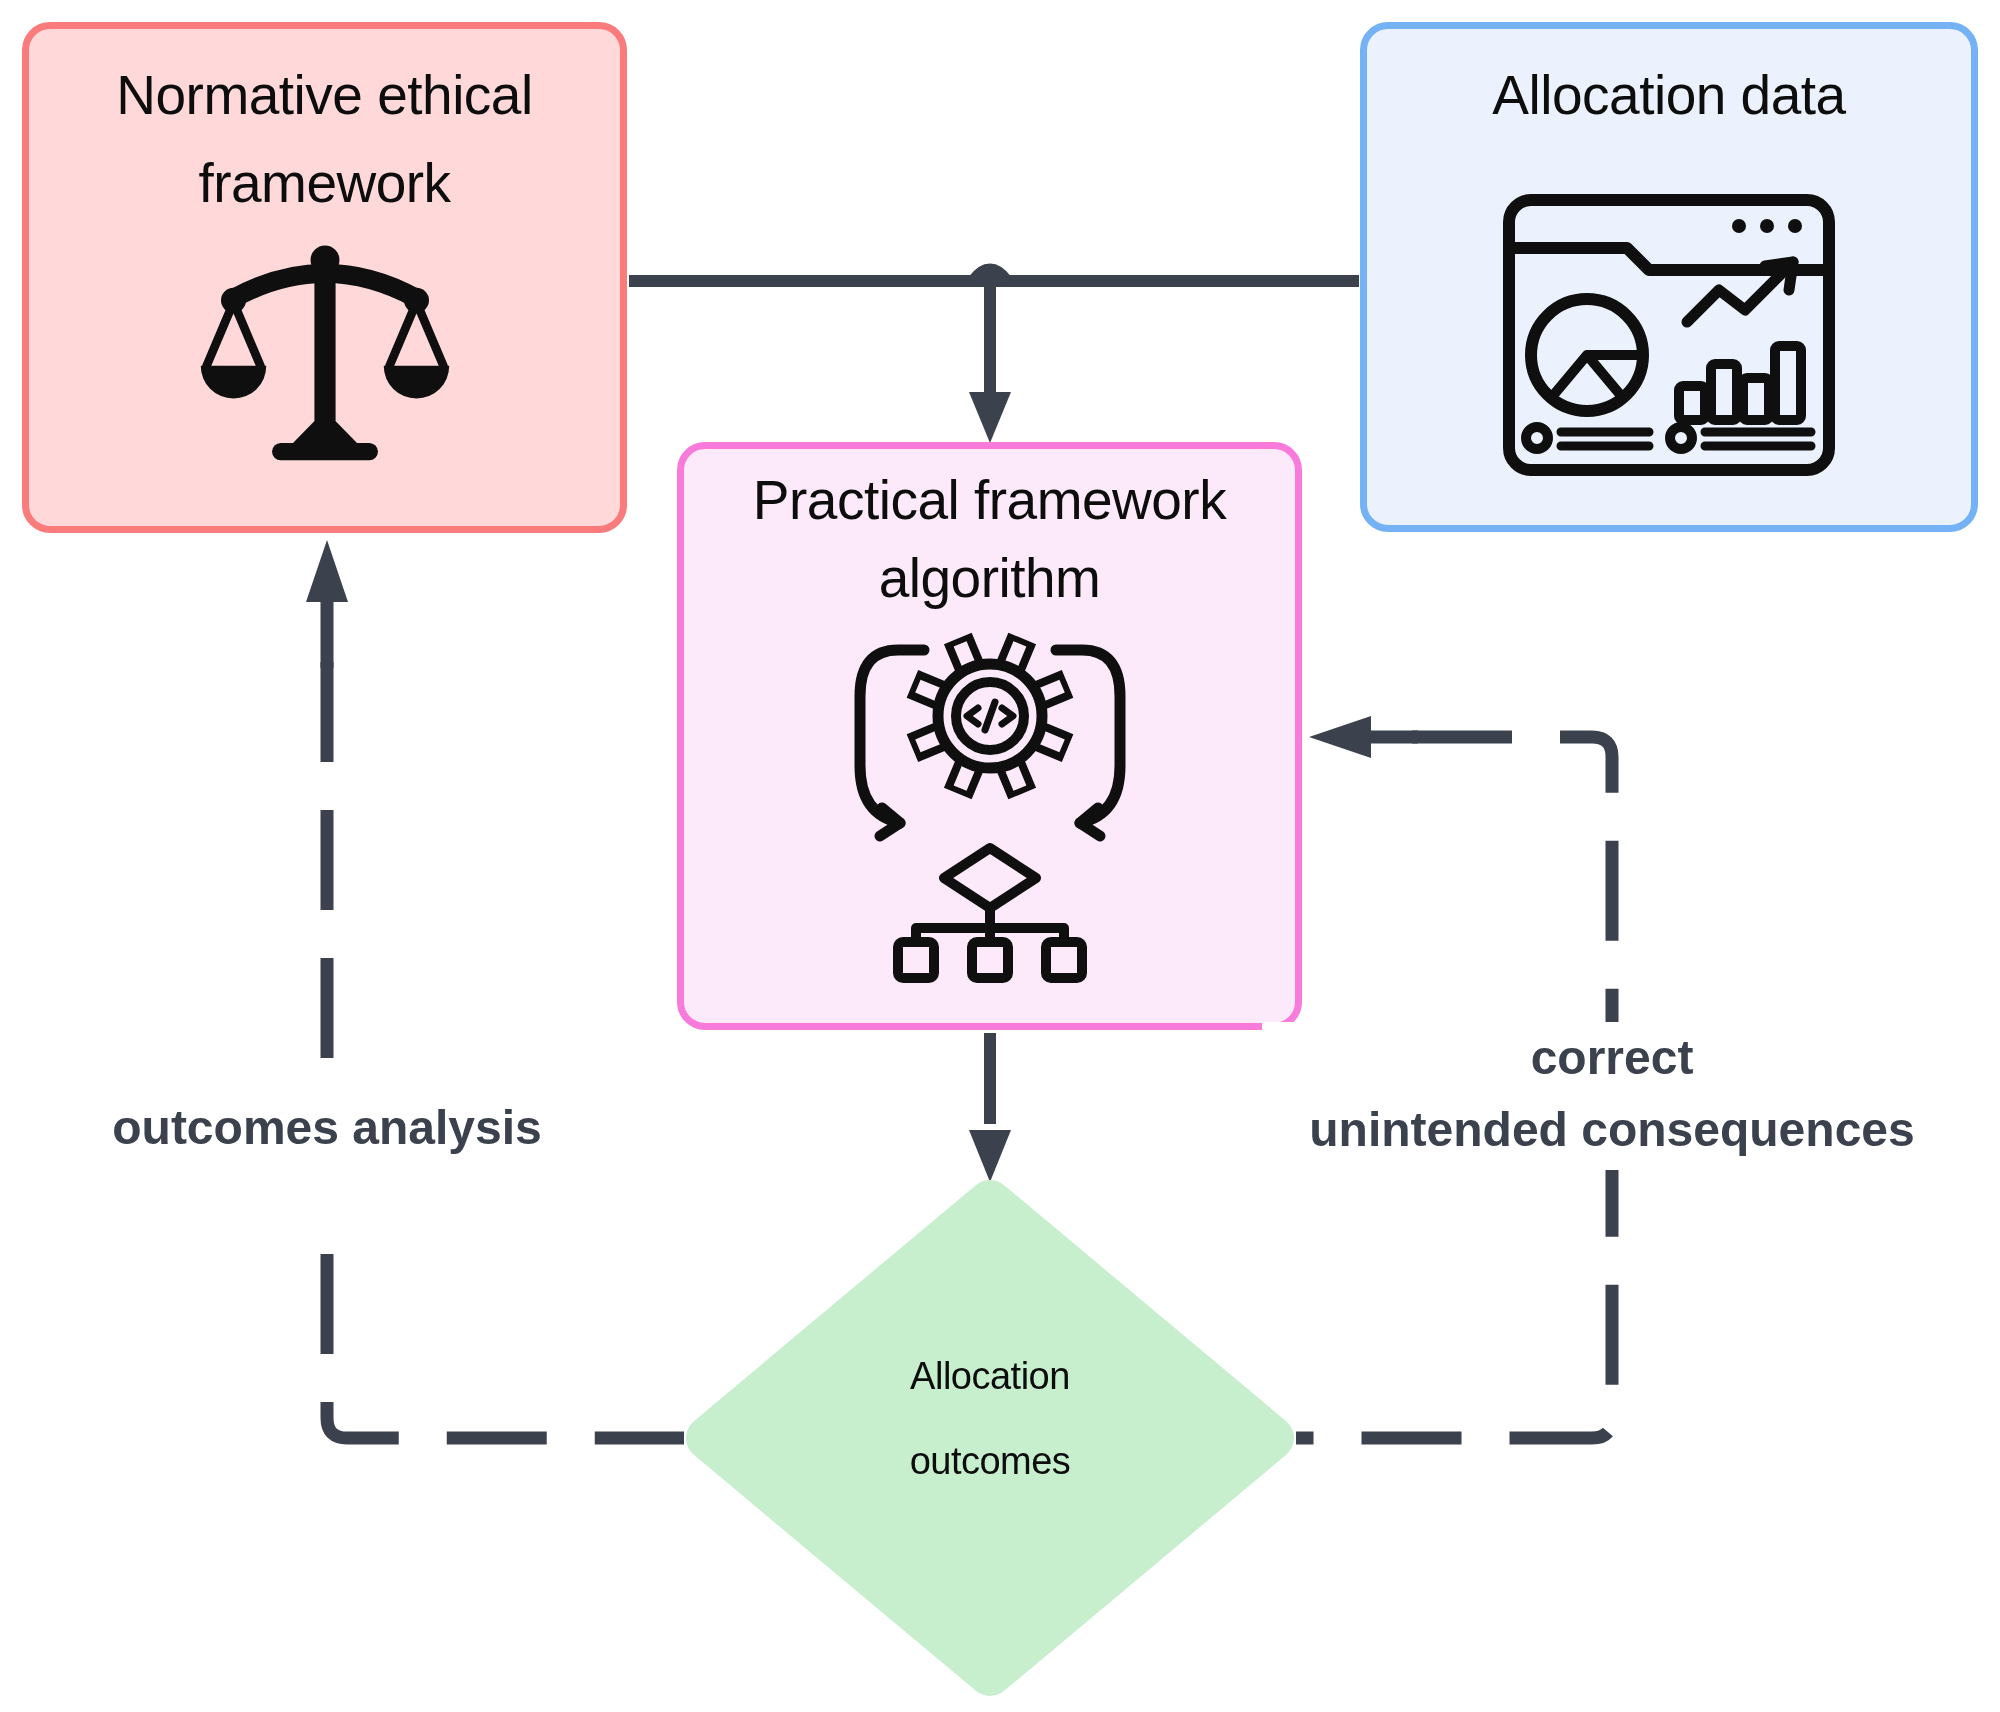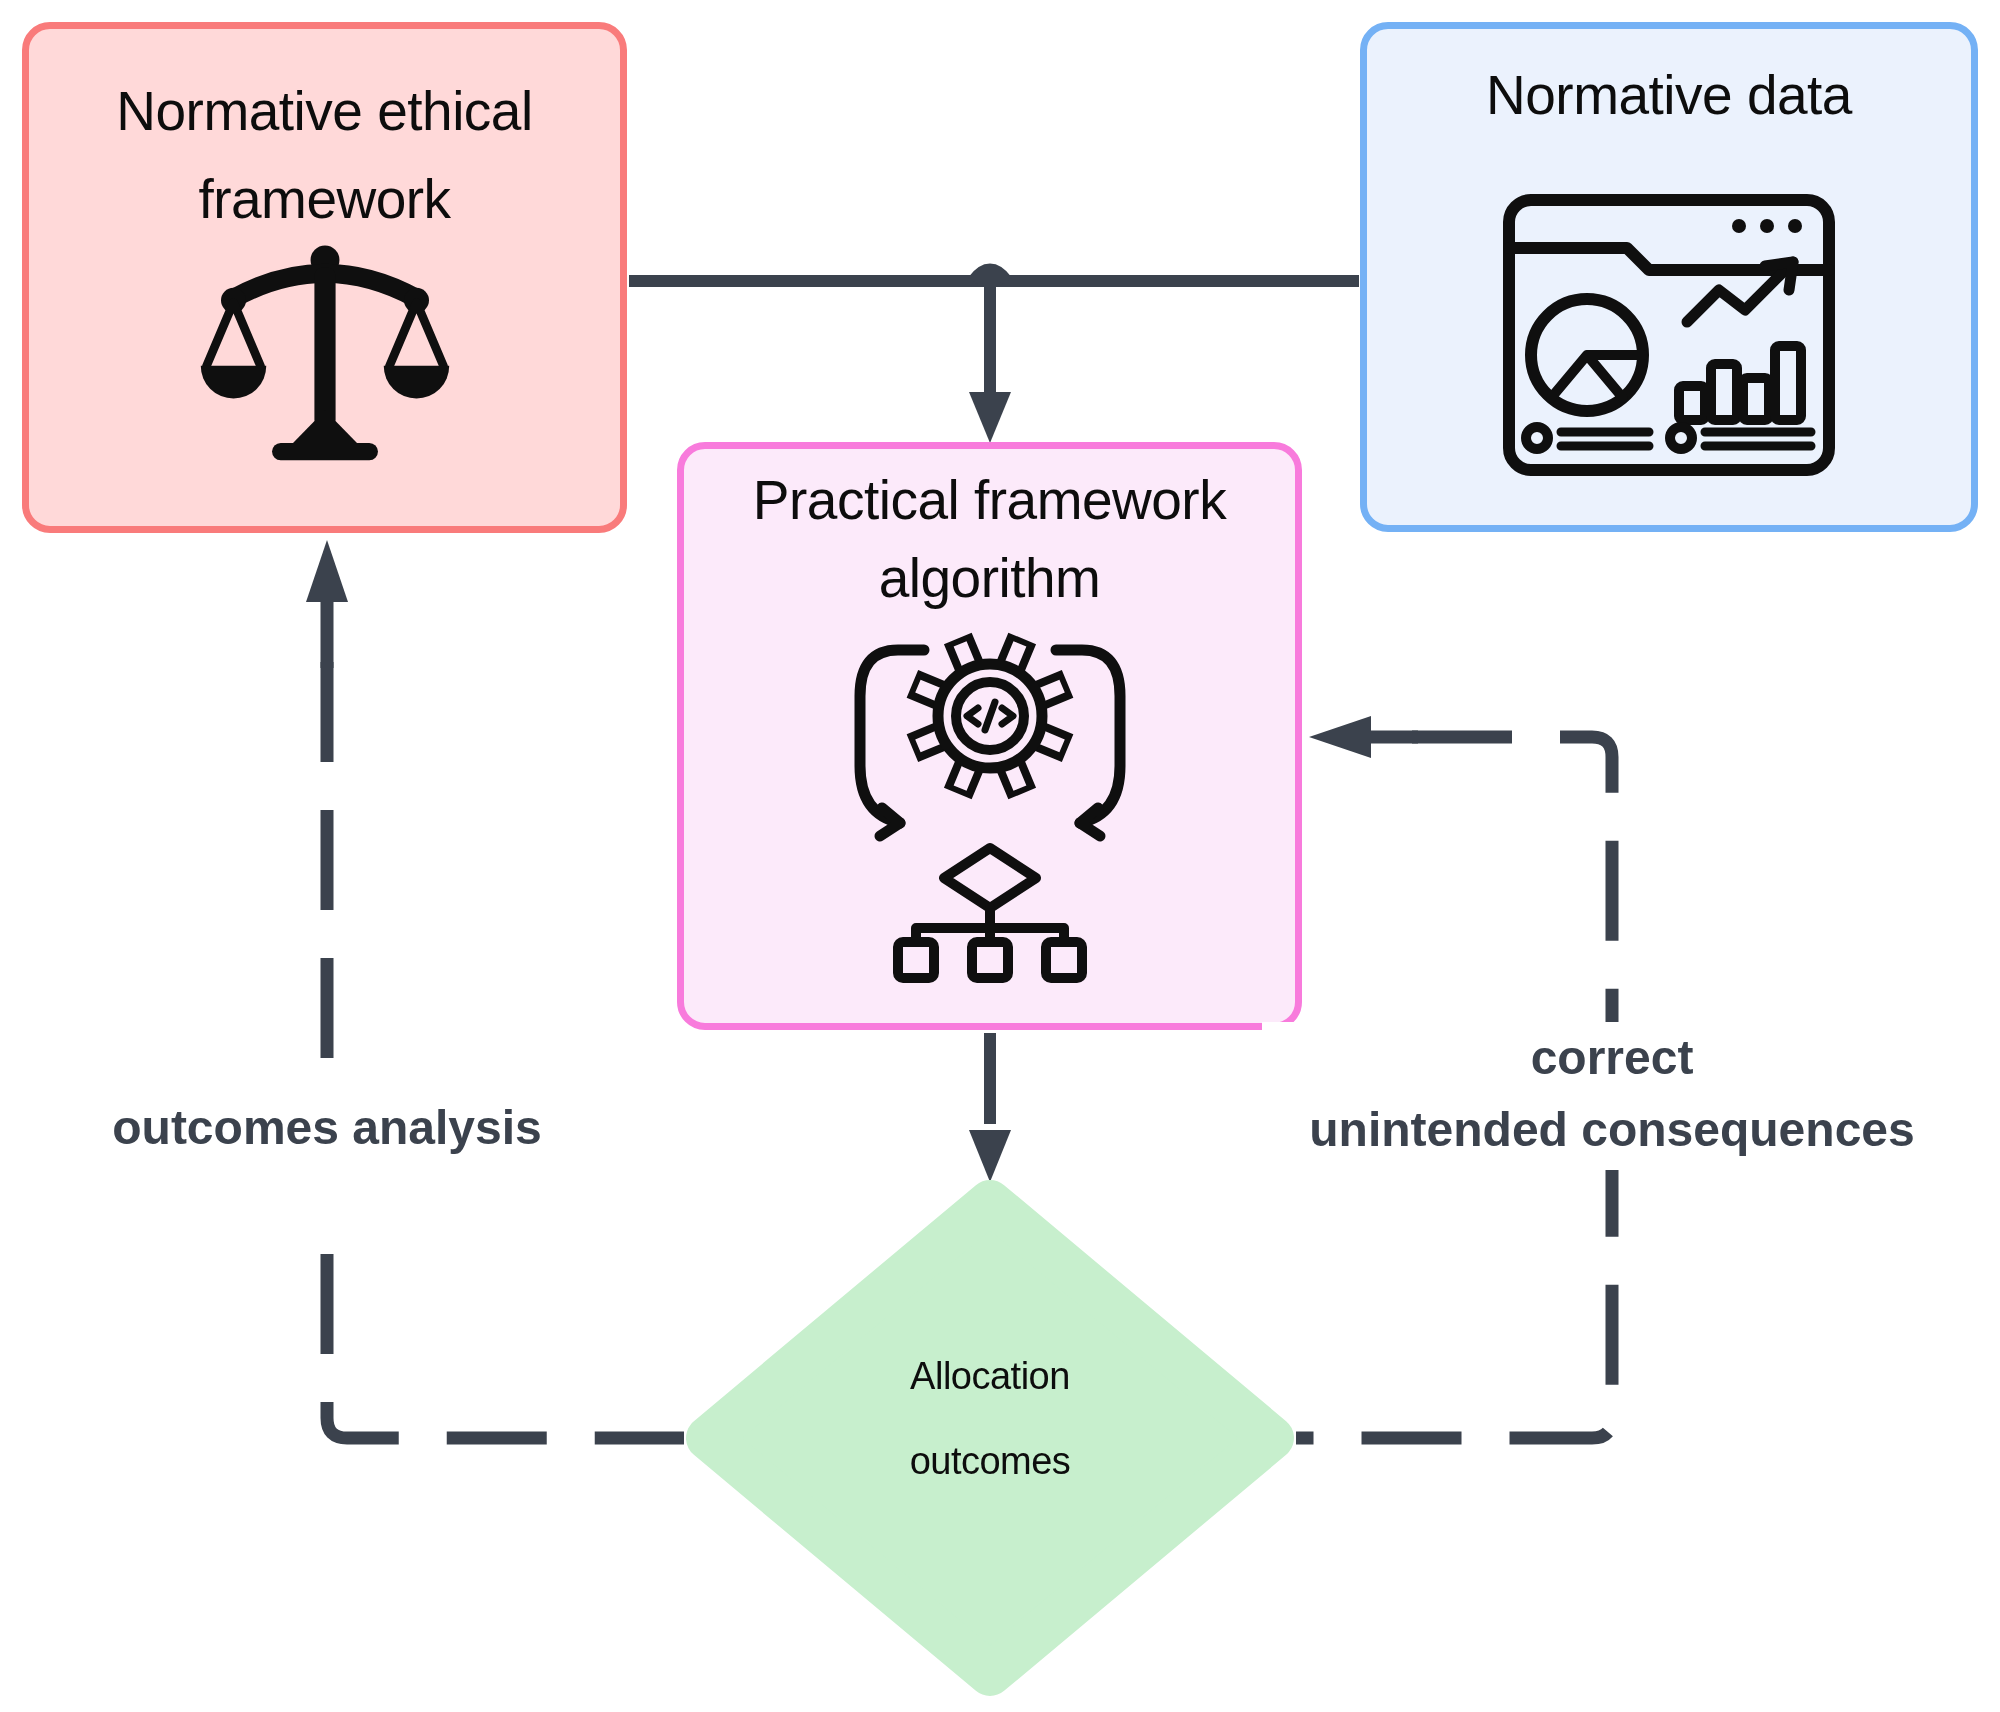--- a/index.html
+++ b/index.html
@@ -8,21 +8,21 @@
     font-family:"Liberation Sans",sans-serif;overflow:hidden;
   }
   svg.connectors{position:absolute;left:0;top:0;z-index:1;}
   .conn{stroke:var(--connector);fill:none;}
   .conn-fill{fill:var(--connector);stroke:none;}
   .dash{stroke-dasharray:100 48;}
 
   .node{position:absolute;box-sizing:border-box;border-radius:28px;text-align:center;z-index:2;}
   .node .title{display:block;font-size:55px;color:var(--title-color);letter-spacing:-0.5px;}
   .node-red{left:22px;top:22px;width:605px;height:511px;background:var(--red-fill);
-            border:7px solid var(--red-border);padding-top:38px;line-height:88px;}
+            border:7px solid var(--red-border);padding-top:22px;line-height:88px;}
   .node-blue{left:1360px;top:22px;width:618px;height:510px;background:var(--blue-fill);
             border:7px solid var(--blue-border);padding-top:22px;line-height:88px;}
   .node-pink{left:677px;top:442px;width:625px;height:588px;background:var(--pink-fill);
             border:7px solid var(--pink-border);padding-top:12px;line-height:78px;}
   .icon-wrap{position:absolute;left:50%;transform:translateX(-50%);}
   .icon-scale{top:208px;}
   .icon-dash{top:161px;}
   .icon-algo{top:167px;}
 
   .diamond-svg{position:absolute;left:662px;top:1162px;z-index:2;}
@@ -79,21 +79,21 @@
         <path class="ic" stroke-width="9" d="M 30 66 L 2 132 M 30 66 L 58 132 M 220 66 L 192 132 M 220 66 L 248 132"></path>
         <path class="ic-fill" d="M -4 132 A 34 34 0 0 0 64 132 Z"></path>
         <path class="ic-fill" d="M 186 132 A 34 34 0 0 0 254 132 Z"></path>
         <path class="ic-fill" d="M 125 178 L 90 214 H 160 Z"></path>
         <rect class="ic-fill" x="70" y="212" width="110" height="18" rx="9"></rect>
       </svg>
     </div>
   </div>
 
   <div class="node node-blue">
-    <span class="title">Normative data</span>
+    <span class="title">Allocation data</span>
     <div class="icon-wrap icon-dash">
       <svg width="340" height="290" viewBox="0 0 340 290">
         <rect class="ic" stroke-width="12" x="10" y="10" width="320" height="270" rx="22"></rect>
         <circle class="ic-fill" cx="240" cy="36" r="7"></circle>
         <circle class="ic-fill" cx="268" cy="36" r="7"></circle>
         <circle class="ic-fill" cx="296" cy="36" r="7"></circle>
         <path class="ic" stroke-width="12" d="M 10 58 H 128 L 150 80 H 330"></path>
         <circle class="ic" stroke-width="12" cx="88" cy="165" r="56"></circle>
         <path class="ic" stroke-width="10" d="M 88 165 H 144 M 88 165 L 52 208 M 88 165 L 124 208"></path>
         <path class="ic" stroke-width="11" d="M 188 132 L 220 100 L 246 120 L 294 72"></path>

